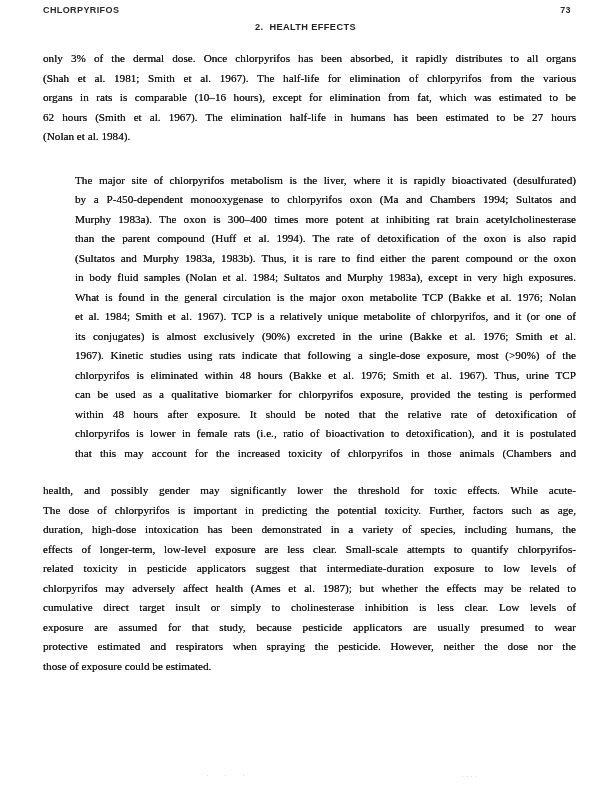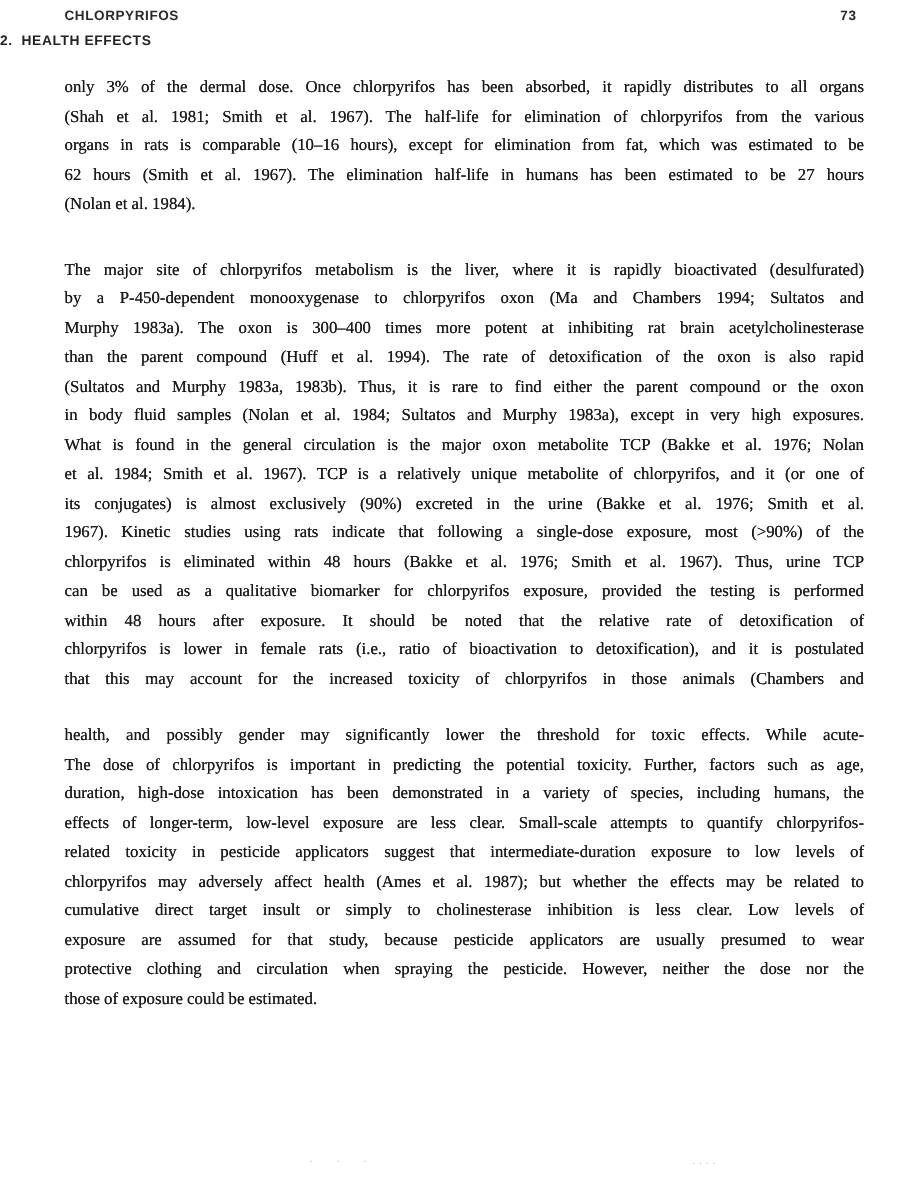--- a/index.html
+++ b/index.html
@@ -21,41 +21,42 @@
     font-size: 9px;
     font-weight: bold;
     letter-spacing: 0.4px;
     color: #29292b;
   }
   .section-title {
     position: absolute;
     top: 22px;
     left: 0;
     width: 100%;
+    text-align: center;
     font-family: "Liberation Sans", sans-serif;
     font-size: 9.2px;
     font-weight: bold;
     letter-spacing: 0.4px;
     color: #242426;
     white-space: pre;
   }
   .body-text {
     position: absolute;
     left: 43px;
     top: 49px;
     width: 533px;
     font-family: "Liberation Serif", serif;
     font-size: 11.2px;
     line-height: 19.5px;
     color: #1b1b1d;
     text-shadow: 0 0 0.3px currentColor;
   }
   .para { margin: 0; }
   .para.gap-lg { margin-bottom: 24px; }
-  .para.gap-md { margin-bottom: 18px; }
+  .para.gap-md { margin-bottom: 18px; margin-left: 32px; }
   .tline {
     text-align: justify;
     text-align-last: justify;
     white-space: normal;
   }
   .tline.last { text-align-last: left; }
   .artifact {
     position: absolute;
     font-family: "DejaVu Sans Mono", monospace;
     color: #b6b6b9;
@@ -106,21 +107,21 @@
 
     <div class="para">
       <div class="tline">health, and possibly gender may significantly lower the threshold for toxic effects.  While acute-</div>
       <div class="tline">The dose of chlorpyrifos is important in predicting the potential toxicity.  Further, factors such as age,</div>
       <div class="tline">duration, high-dose intoxication has been demonstrated in a variety of species, including humans, the</div>
       <div class="tline">effects of longer-term, low-level exposure are less clear.  Small-scale attempts to quantify chlorpyrifos-</div>
       <div class="tline">related toxicity in pesticide applicators suggest that intermediate-duration exposure to low levels of</div>
       <div class="tline">chlorpyrifos may adversely affect health (Ames et al. 1987); but whether the effects may be related to</div>
       <div class="tline">cumulative direct target insult or simply to cholinesterase inhibition is less clear.  Low levels of</div>
       <div class="tline">exposure are assumed for that study, because pesticide applicators are usually presumed to wear</div>
-      <div class="tline">protective clothing and circulation when spraying the pesticide.  However, neither the dose nor the</div>
+      <div class="tline">protective estimated and respirators when spraying the pesticide.  However, neither the dose nor the</div>
       <div class="tline last">those of exposure could be estimated.</div>
     </div>
 
   </div>
 
   <span class="artifact a-left">· · ·</span>
   <span class="artifact a-right">····</span>
 
 </div>
 

